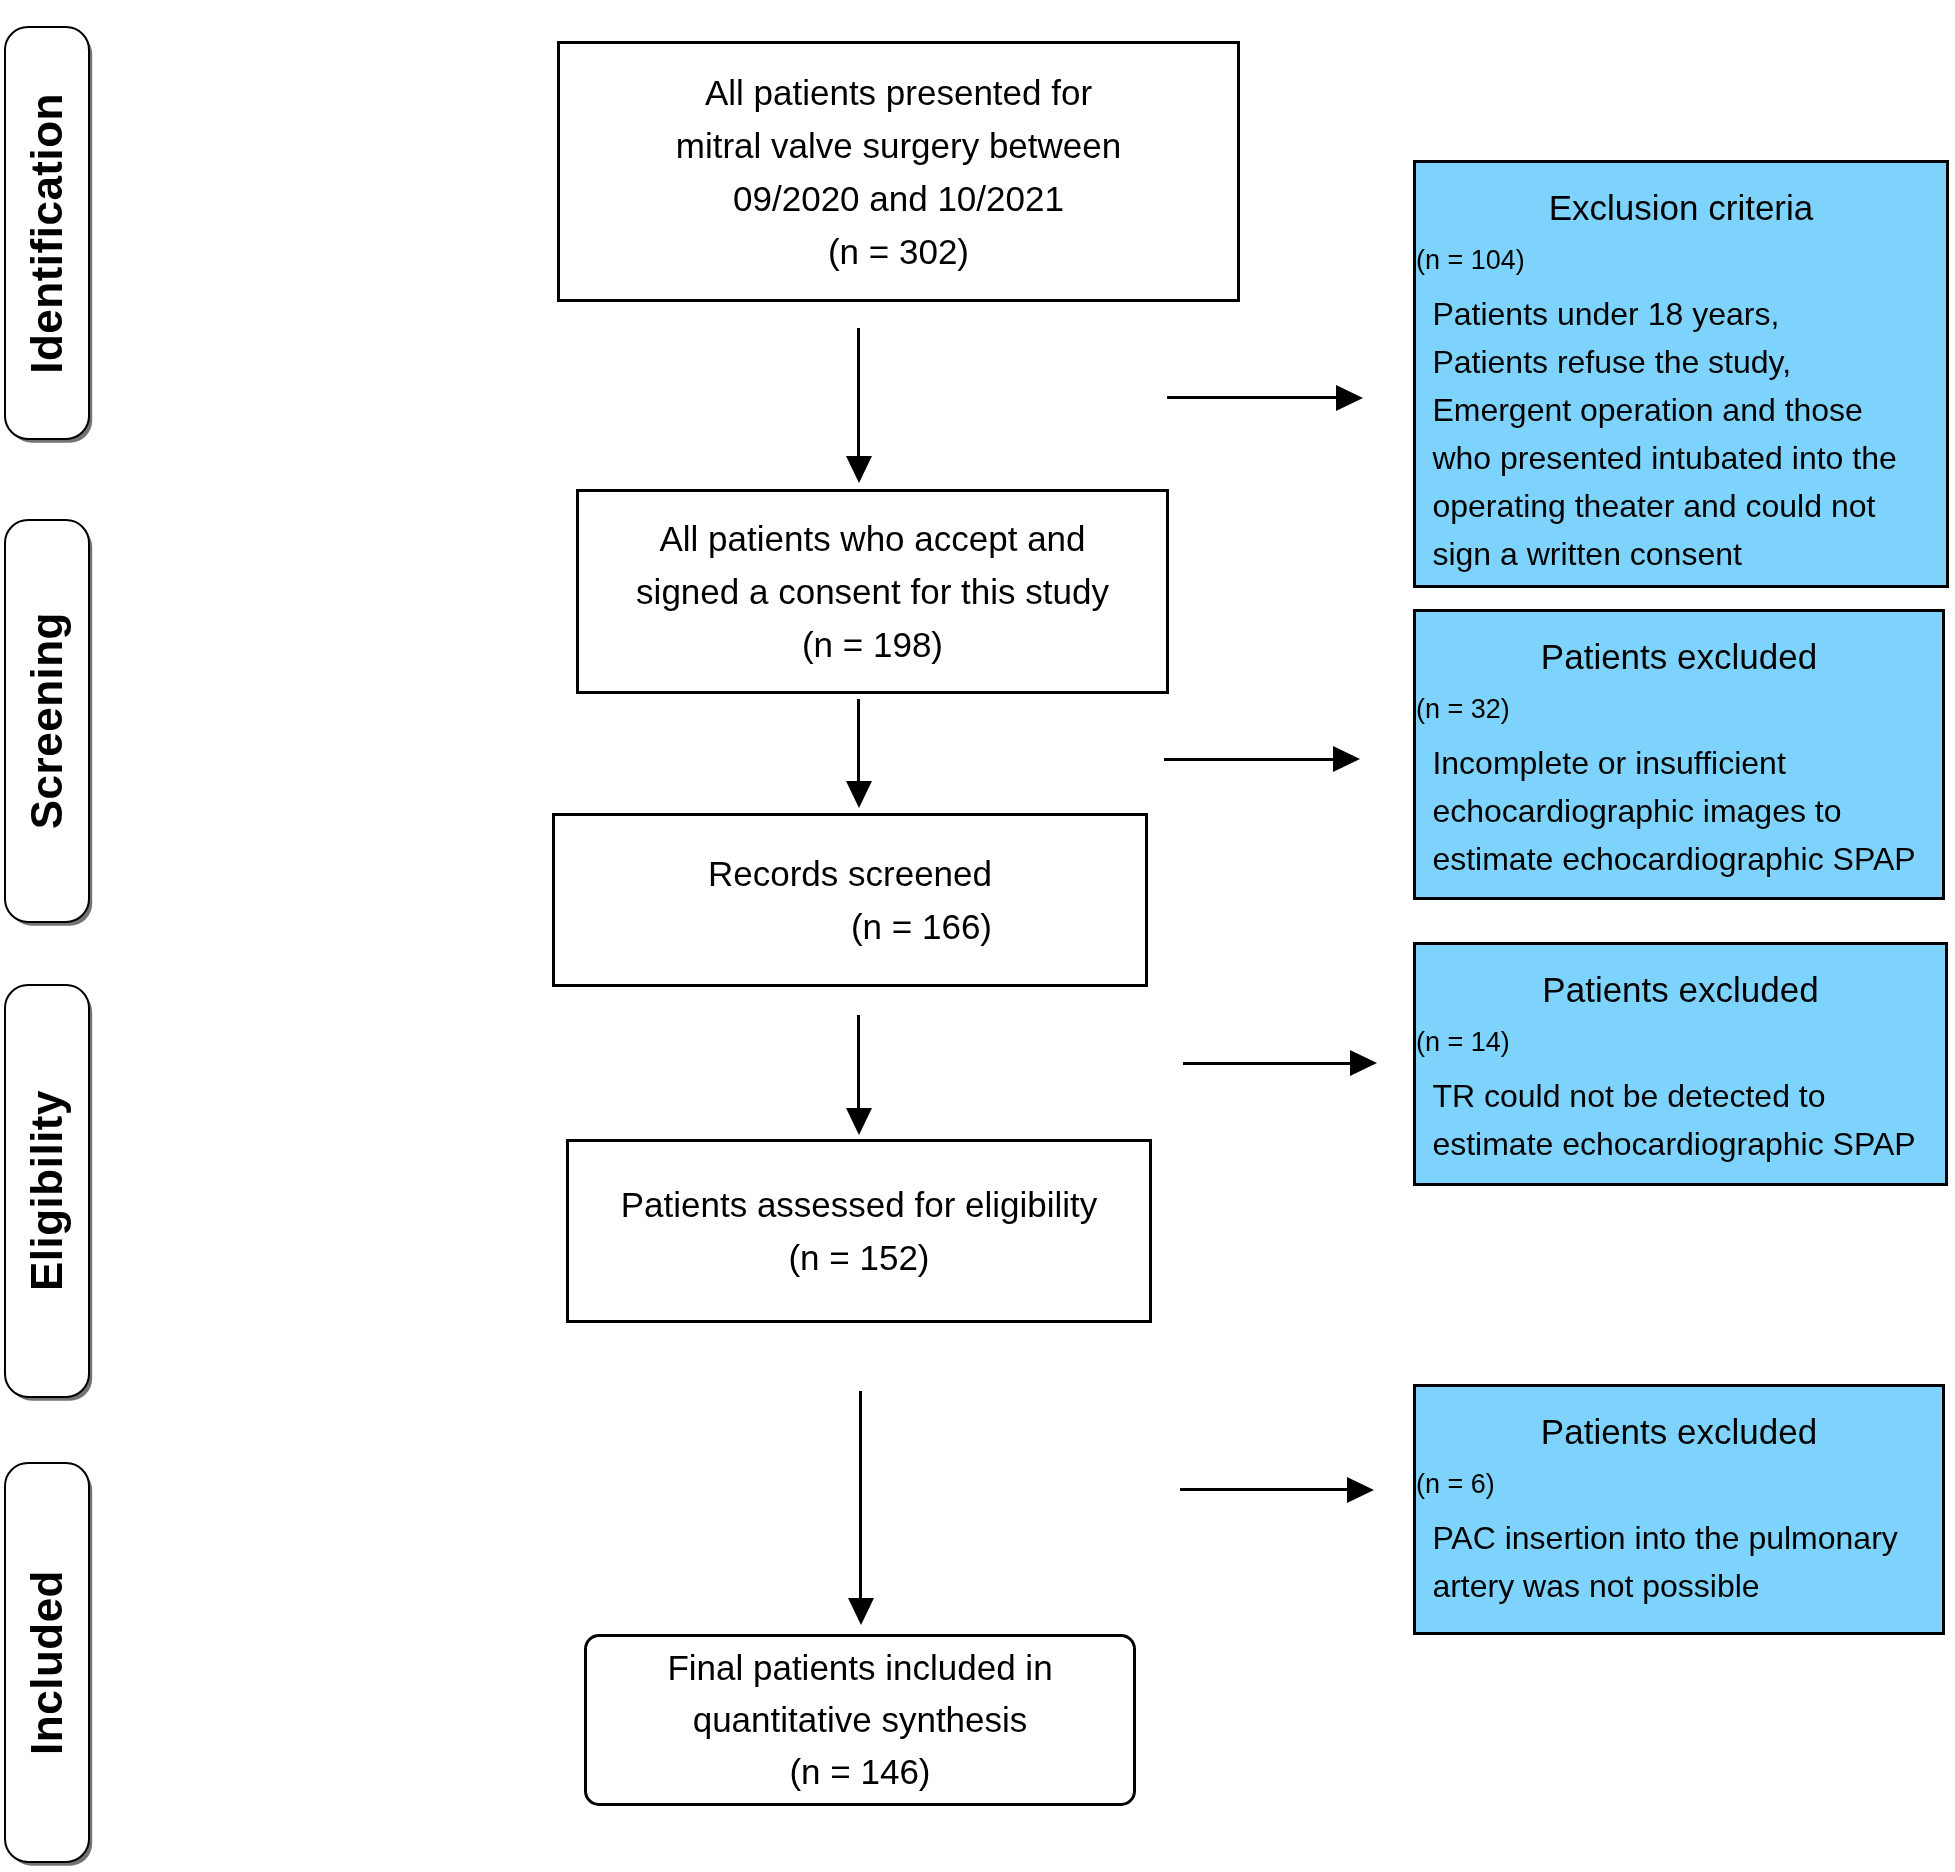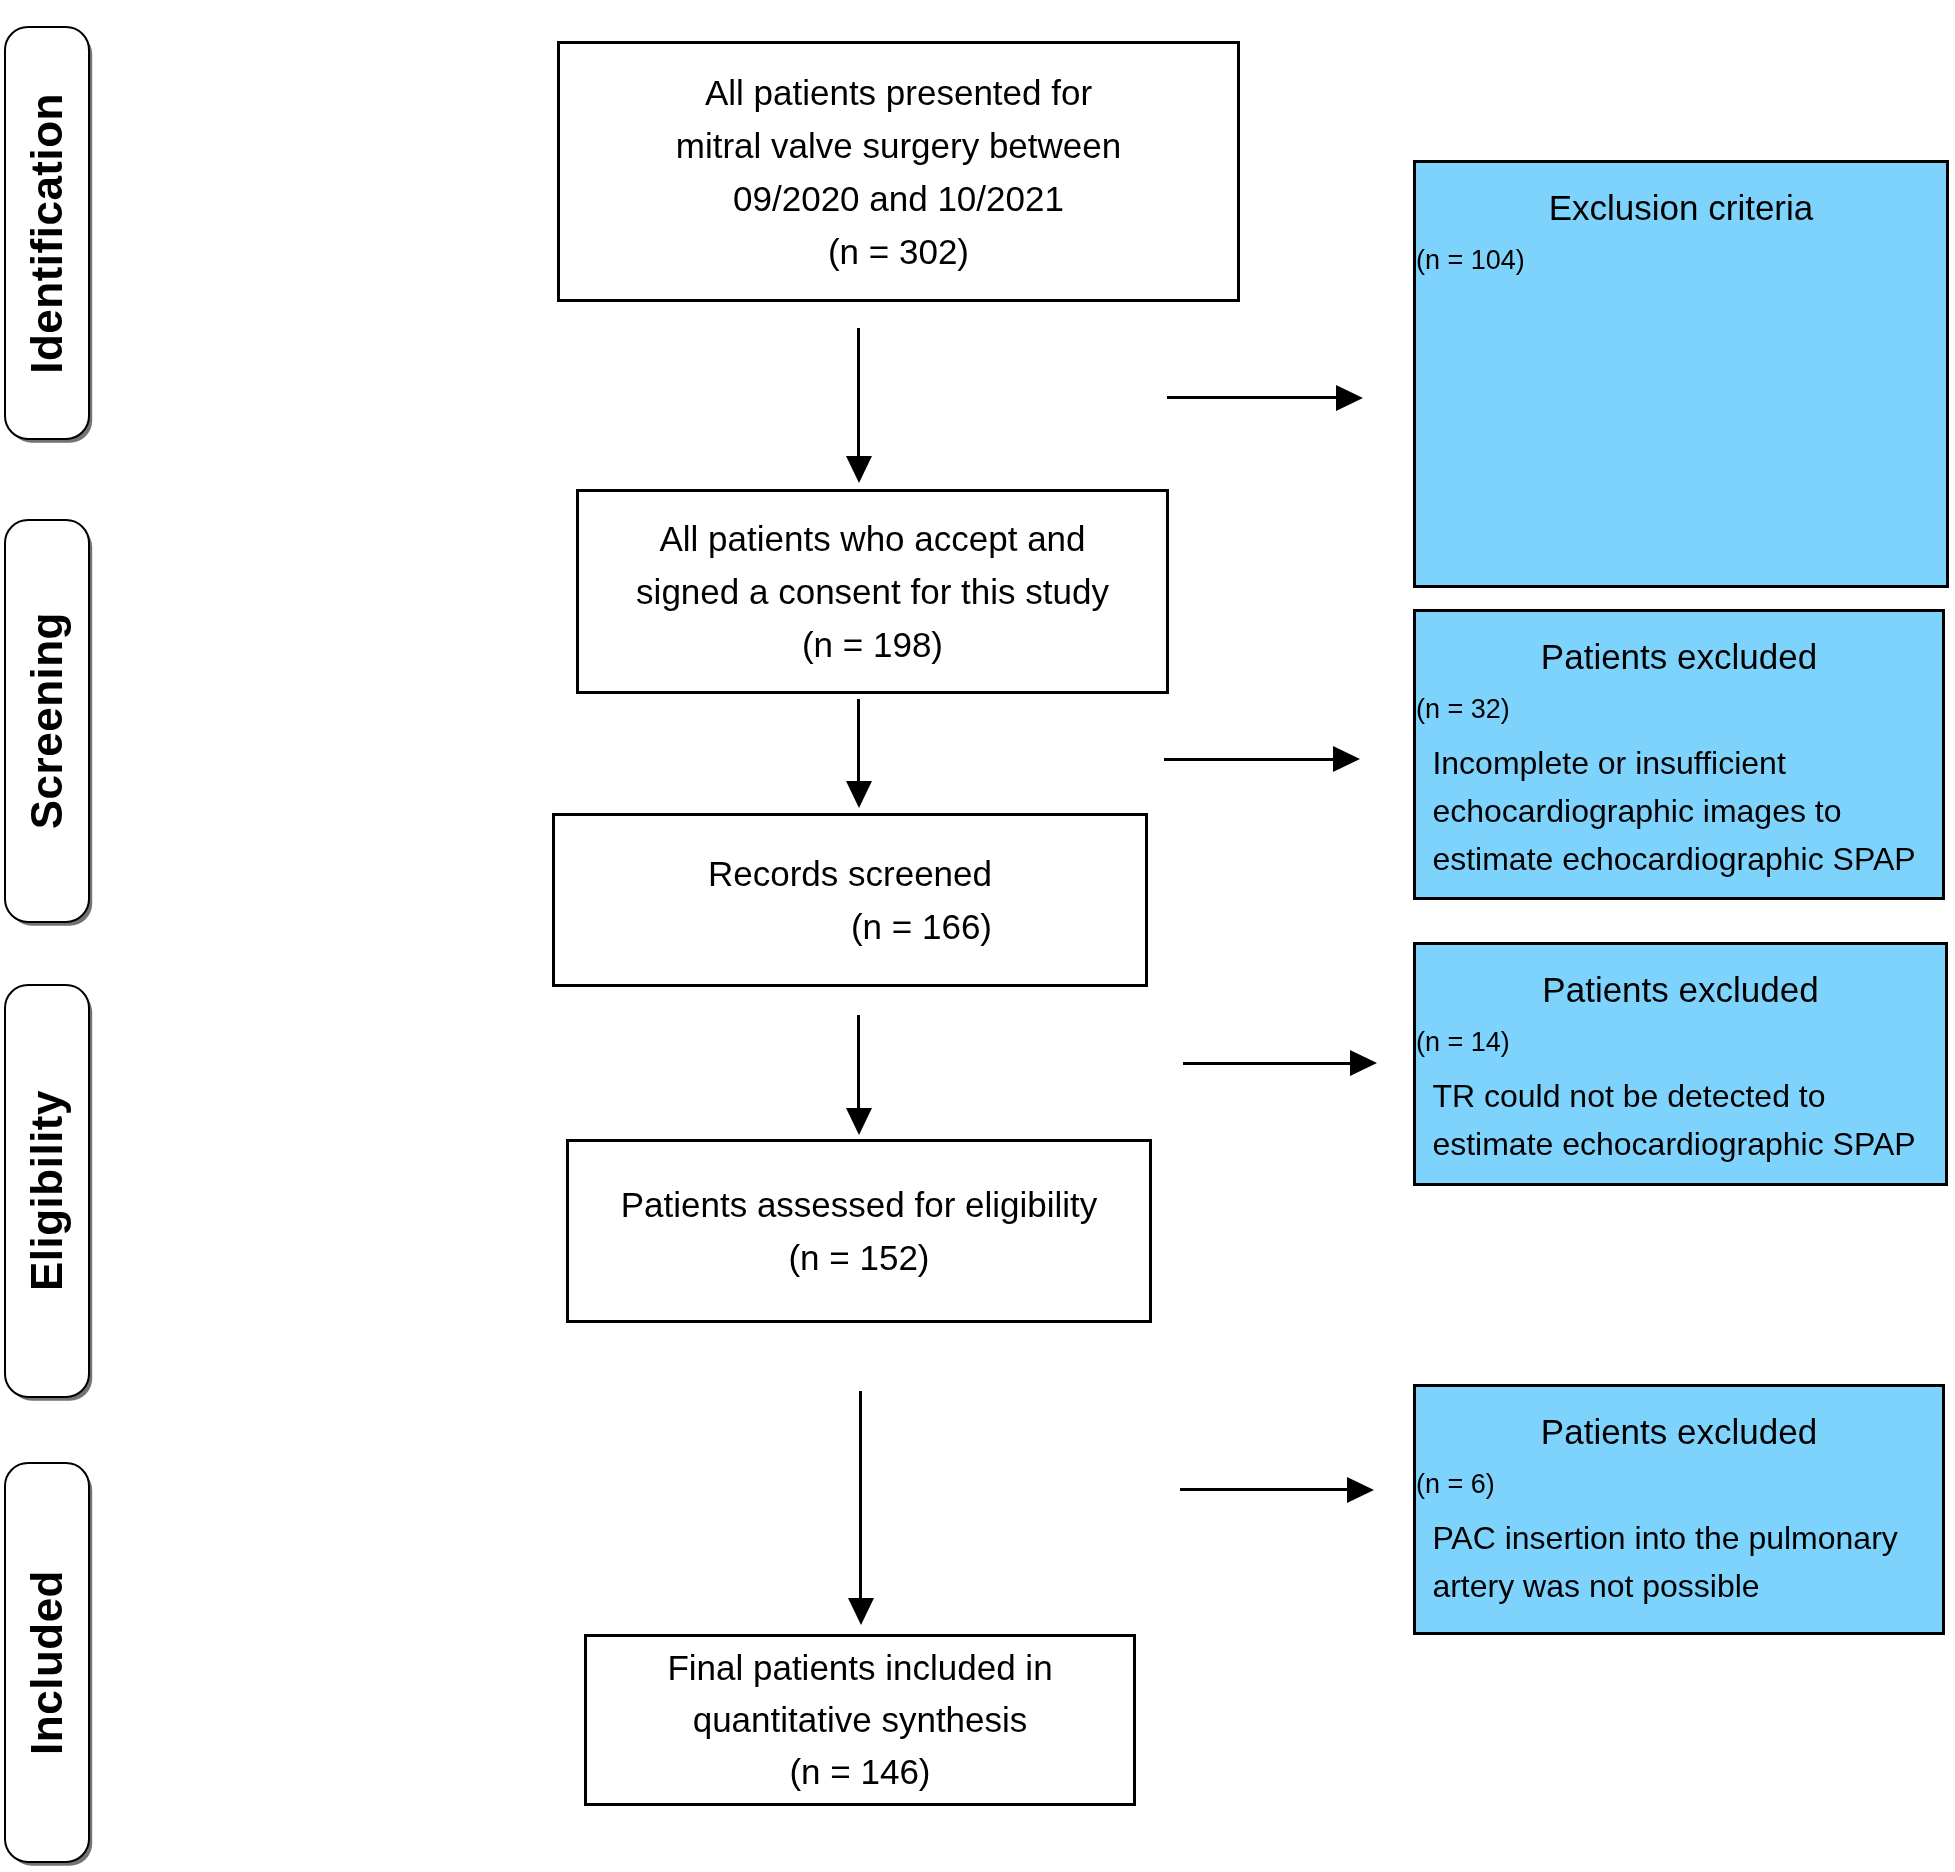--- a/index.html
+++ b/index.html
@@ -117,27 +117,33 @@
 <div class="abs flowbox" style="left:550px; top:489px;  width:593px; height:205px;margin-left:26px;">All patients who accept and
 signed a consent for this study
 (n = 198)</div>
 
 <div class="abs flowbox" style="left:552px; top:813px; width:596px; height:174px;text-align:right;">Records screened
 (n = 166)</div>
 
 <div class="abs flowbox" style="left:566px; top:1139px; width:586px; height:184px;">Patients assessed for eligibility
 (n = 152)</div>
 
-<div class="abs flowbox" style="left:584px; top:1634px; width:552px; height:172px; line-height:52px;">Final patients included in
+<div class="abs flowbox" style="left:584px; top:1634px; width:552px; height:172px; line-height:52px;border-radius:15px;">Final patients included in
 quantitative synthesis
 (n = 146)</div>
 
 <div class="abs exbox" style="left:1413px; top:160px;  width:536px; height:428px;">
   <div class="extitle">Exclusion criteria</div>
   <div class="excount">(n = 104)</div>
+  <div class="exbody">Patients under 18 years,
+Patients refuse the study,
+Emergent operation and those
+who presented intubated into the
+operating theater and could not
+sign a written consent</div>
 </div>
 
 <div class="abs exbox" style="left:1413px; top:609px; width:532px; height:291px;">
   <div class="extitle">Patients excluded</div>
   <div class="excount">(n = 32)</div>
   <div class="exbody">Incomplete or insufficient
 echocardiographic images to
 estimate echocardiographic SPAP</div>
 </div>
 

